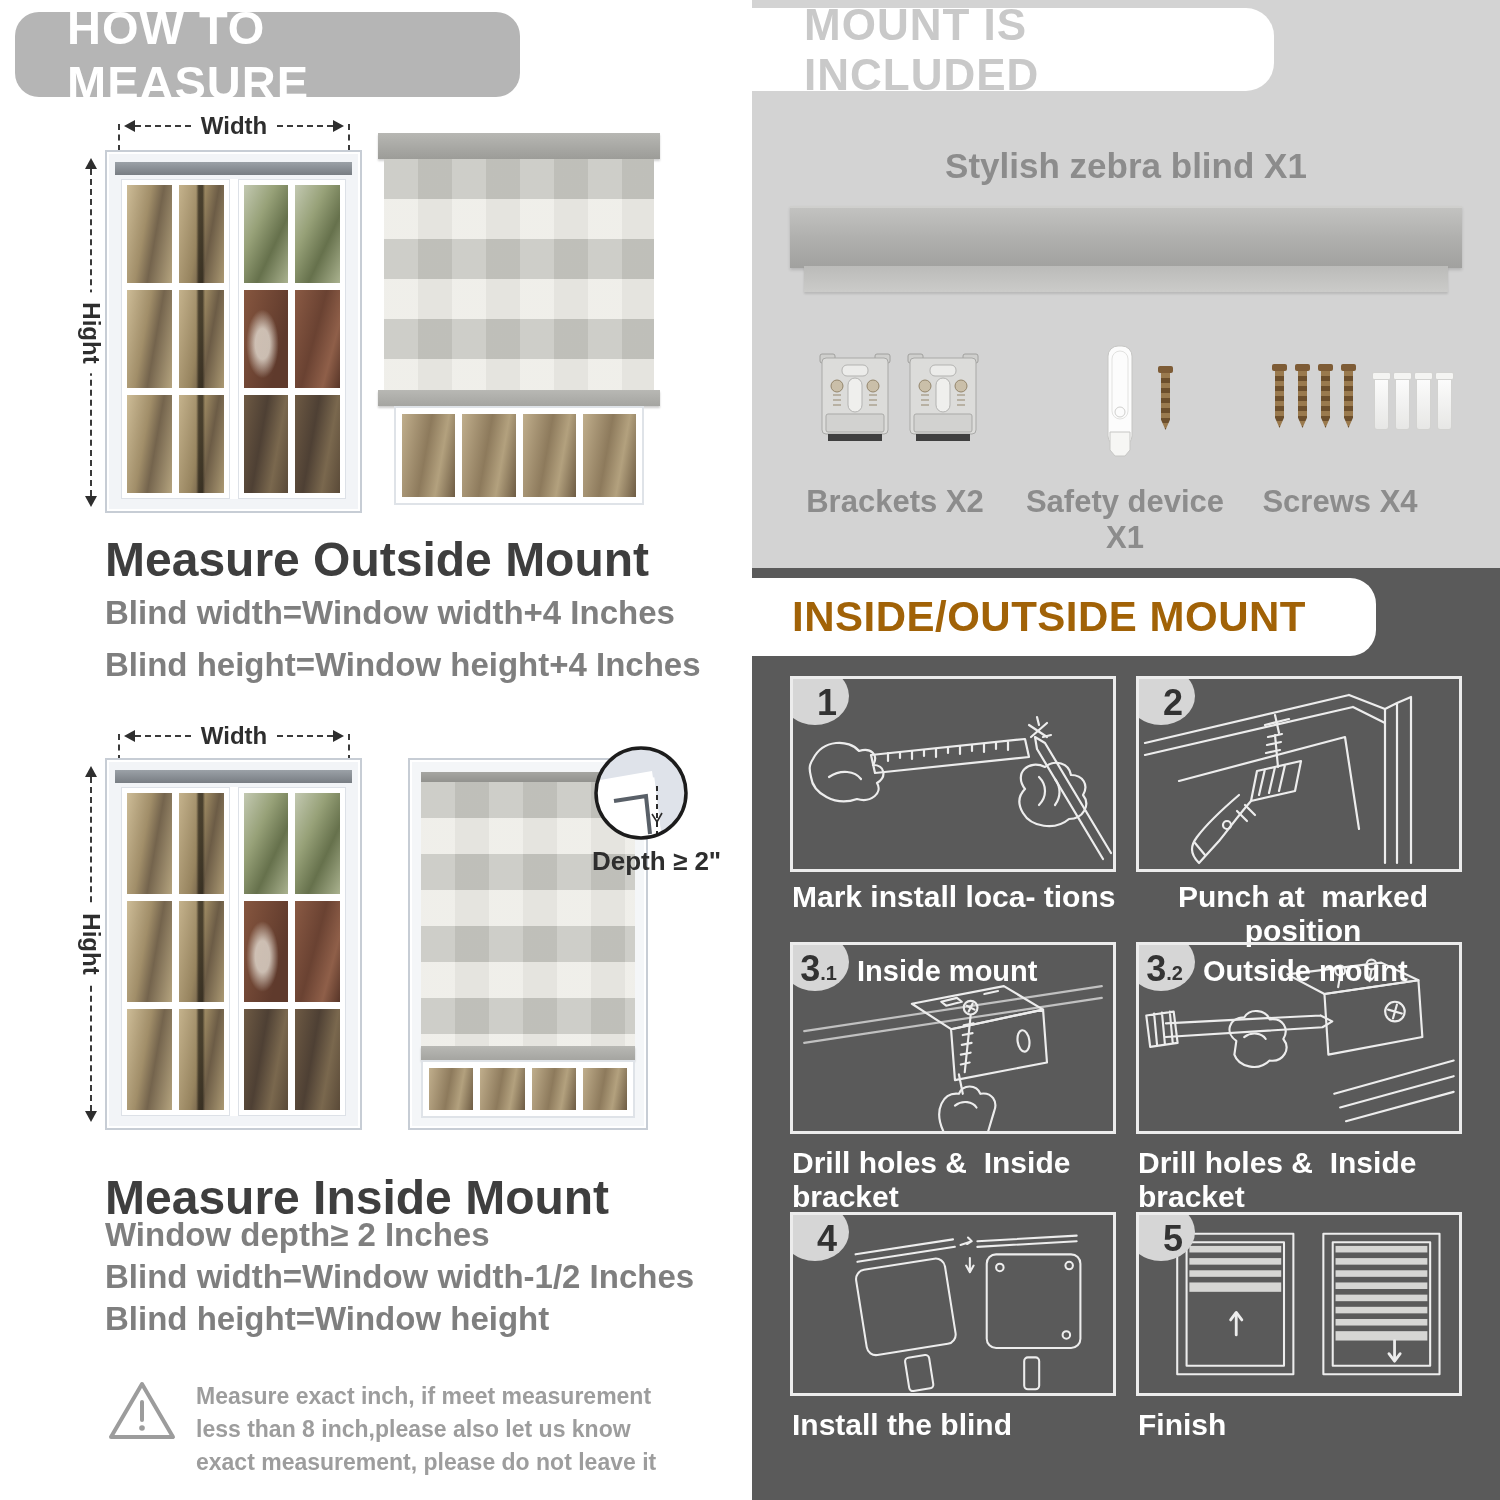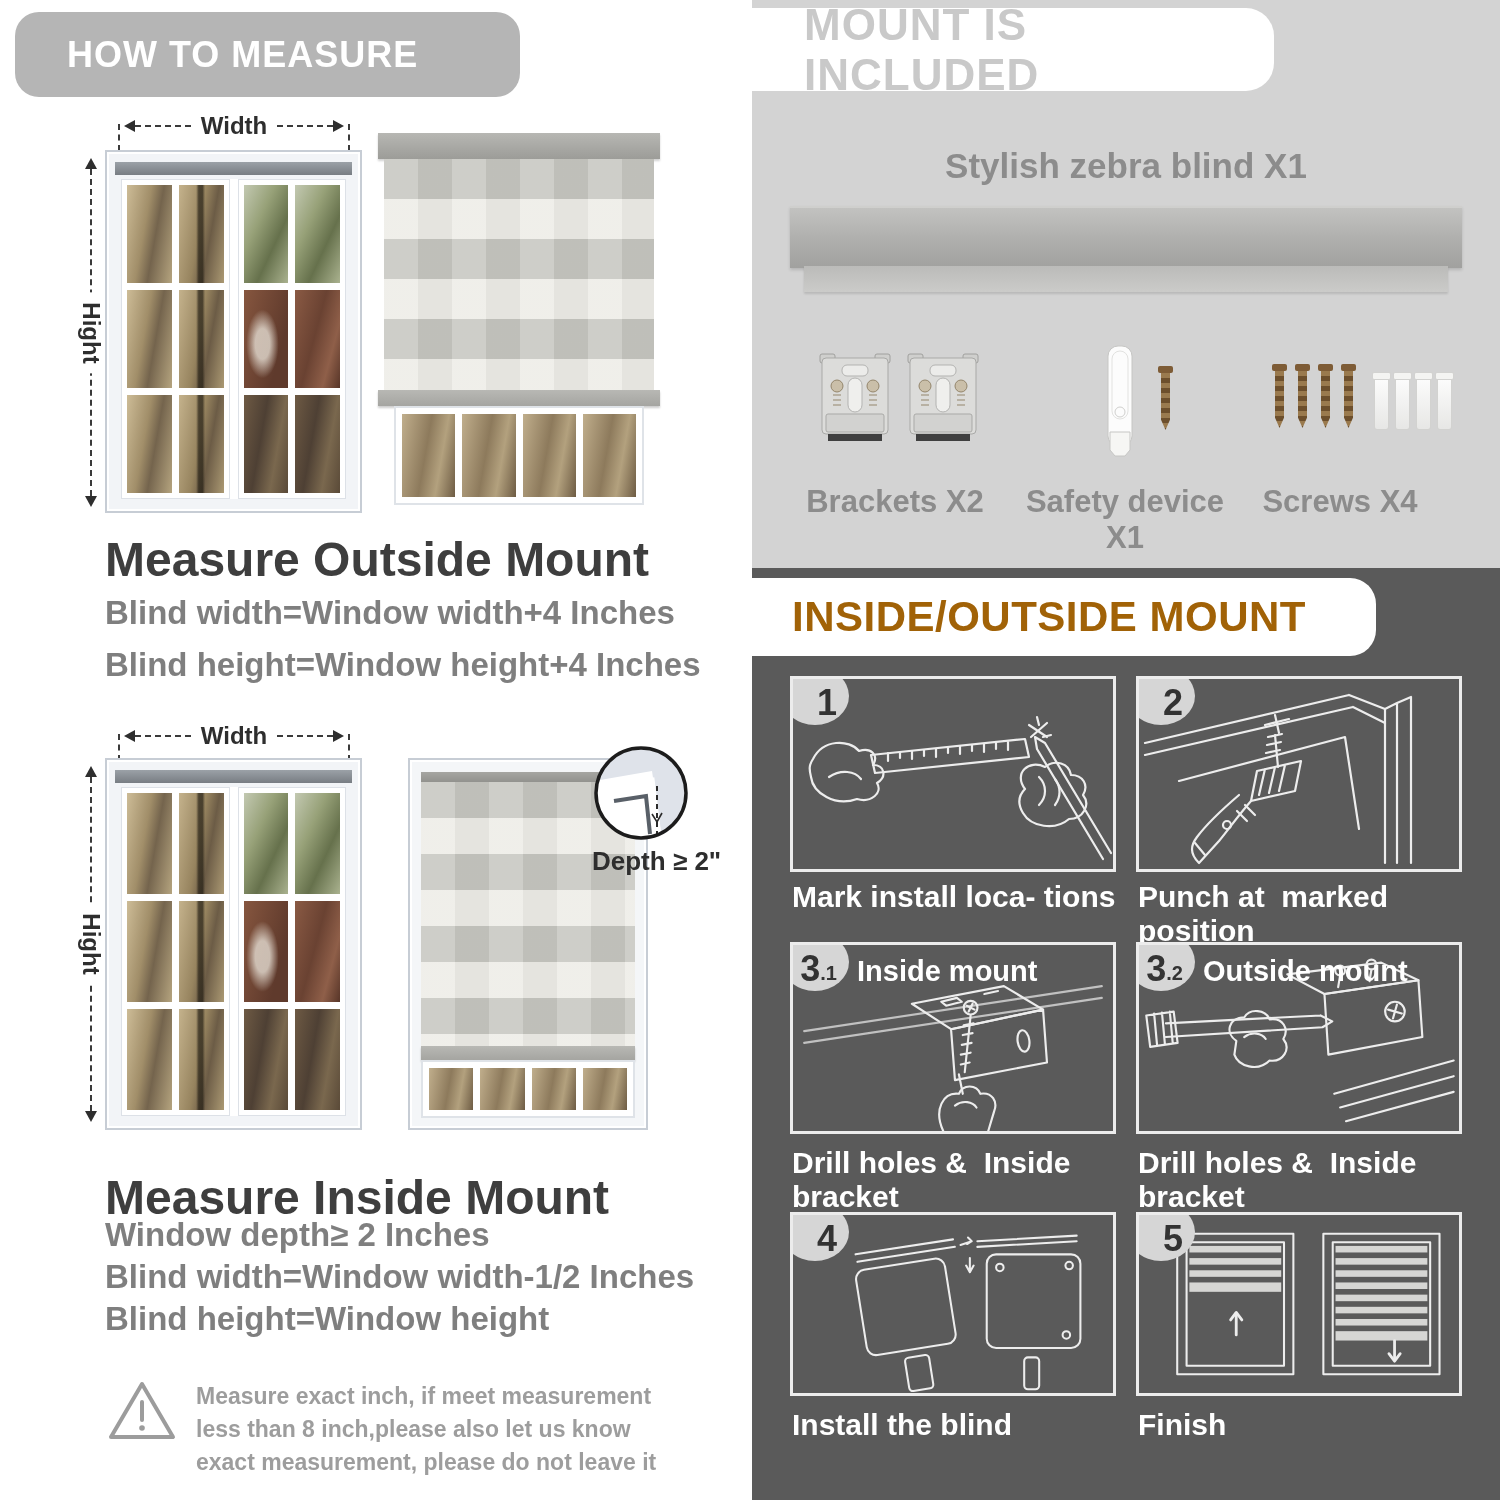--- a/index.html
+++ b/index.html
@@ -3,21 +3,21 @@
 <meta charset="utf-8">
 <style>
   html,body{margin:0;padding:0;background:#ffffff;}
   .page{position:relative;width:1500px;height:1500px;background:#ffffff;overflow:hidden;
         font-family:"Liberation Sans","DejaVu Sans",sans-serif;}
   .abs{position:absolute;}
 
   
   .hdr-left{left:15px;top:12px;width:505px;height:85px;background:#b5b5b5;border-radius:24px;
             display:flex;align-items:center;padding-left:52px;box-sizing:border-box;}
-  .hdr-left span{color:#ffffff;font-weight:bold;font-size:36px;letter-spacing:1px;}
+  .hdr-left span{color:#ffffff;font-weight:bold;font-size:47px;letter-spacing:1px;}
 
   .sec-title{color:#3e3e3e;font-weight:bold;font-size:48px;}
   .sec-line{color:#7f7f7f;font-weight:bold;font-size:33px;}
 
   
   .warrow{display:flex;align-items:center;height:28px;}
   .warrow .tick{position:absolute;top:12px;height:48px;width:0;border-left:2px dashed #3a3a3a;}
   .warrow .tick.l{left:0;} .warrow .tick.r{right:0;}
   .warrow .dash{flex:1;height:0;border-top:2px dashed #3a3a3a;}
   .warrow .wlabel{margin:8px 10px;font-size:24px;font-weight:bold;color:#2e2e2e;white-space:nowrap;}
@@ -379,21 +379,21 @@
         <path d="M139,88 L136,56 M129,58 l14,-3 M128,66 l14,-3 M127,74 l14,-3"></path>
         <path d="M126,46 l24,-6 M136,36 l4,18"></path>
         <path d="M118,92 L162,82 L156,112 L112,122 Z M126,90 l-6,26 M136,88 l-6,26 M146,86 l-6,26"></path>
         <path d="M112,122 C98,138 90,150 80,162 L60,184 C50,174 52,166 58,158 C70,142 86,128 100,116"></path>
         <path d="M66,176 l-10,-12"></path>
         <circle cx="88" cy="146" r="4"></circle>
         <path d="M98,132 l10,10 M106,126 l10,10"></path>
       </g>
     </svg>
   </div>
-  <div class="cap" style="left:1138px;top:880px;width:330px;">Punch at  marked position</div>
+  <div class="cap" style="left:1138px;top:880px;width:330px;text-align:center;">Punch at  marked position</div>
 
   <div class="abs panel" style="left:790px;top:942px;width:326px;height:192px;">
     <div class="badge">
       <span class="n">3</span>
         <span class="s">.1</span>
     </div>
     <div class="ptitle">Inside mount</div>
     <svg viewBox="0 0 320 190">
       <g class="lw">
         <path d="M8,88 L312,42 M8,100 L312,54" opacity=".7"></path>

